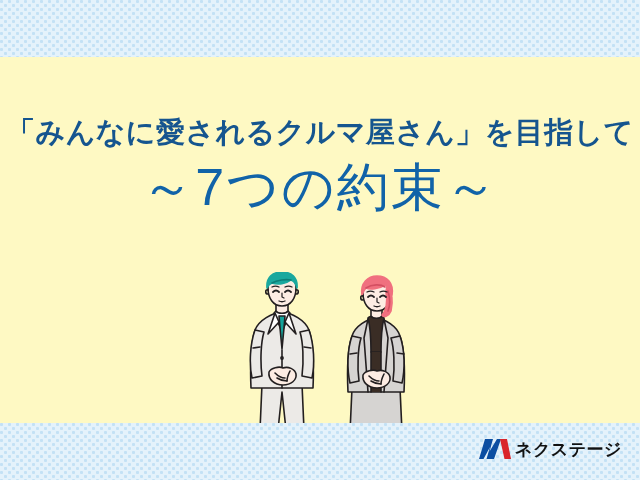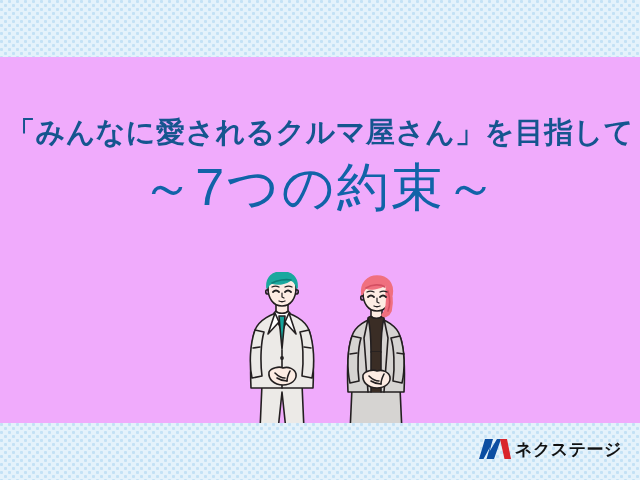--- a/index.html
+++ b/index.html
@@ -9,21 +9,21 @@
     background: #ffffff;
   }
   body {
     font-family: "Liberation Sans", "DejaVu Sans", sans-serif;
   }
 
   #banner {
     position: relative;
     width: 640px;
     height: 480px;
-    background: #f0abfc;
+    background: #fef9c3;
     overflow: hidden;
   }
 
   
   .dot-band {
     position: absolute;
     left: 0;
     width: 640px;
     background-color: #e4f2fb;
     background-image:

